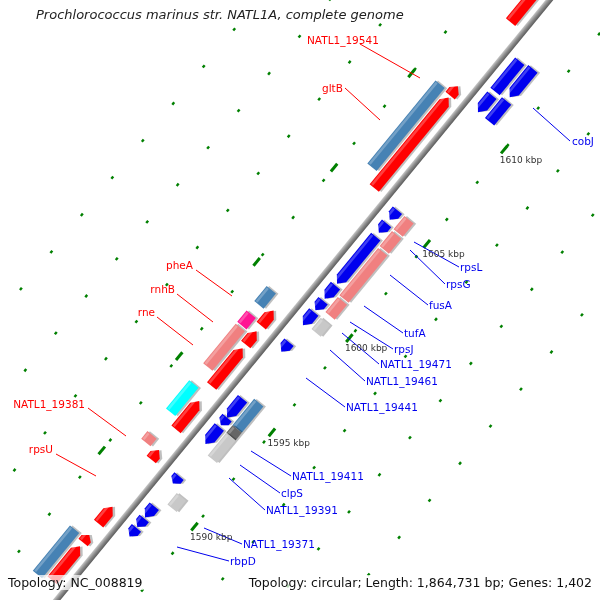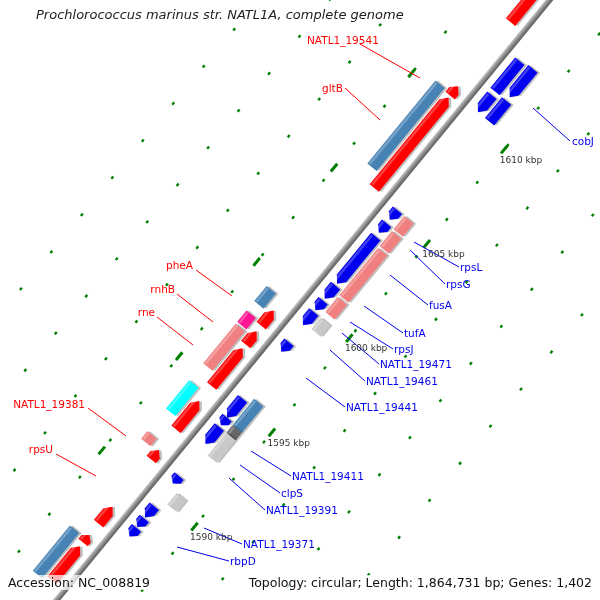--- a/index.html
+++ b/index.html
@@ -399,14 +399,14 @@
   <g id="ticklabels">
       <text x="190.0352363354825" y="539.9002837518942" font-size="9" fill="#333333" font-family="DejaVu Sans, sans-serif">1590 kbp</text>
       <text x="267.47235894615915" y="445.6267877852174" font-size="9" fill="#333333" font-family="DejaVu Sans, sans-serif">1595 kbp</text>
       <text x="344.9094815568358" y="351.3532918185406" font-size="9" fill="#333333" font-family="DejaVu Sans, sans-serif">1600 kbp</text>
       <text x="422.3466041675124" y="257.07979585186376" font-size="9" fill="#333333" font-family="DejaVu Sans, sans-serif">1605 kbp</text>
       <text x="499.783726778189" y="162.80629988518692" font-size="9" fill="#333333" font-family="DejaVu Sans, sans-serif">1610 kbp</text>
     </g>
 </svg>
 
 <div class="title">Prochlorococcus marinus str. NATL1A, complete genome</div>
-<div class="footer left">Accession: NC_008819</div>
+<div class="footer left">Topology: NC_008819</div>
 <div class="footer right">Topology: circular; Length: 1,864,731 bp; Genes: 1,402</div>
 
 </body></html>

